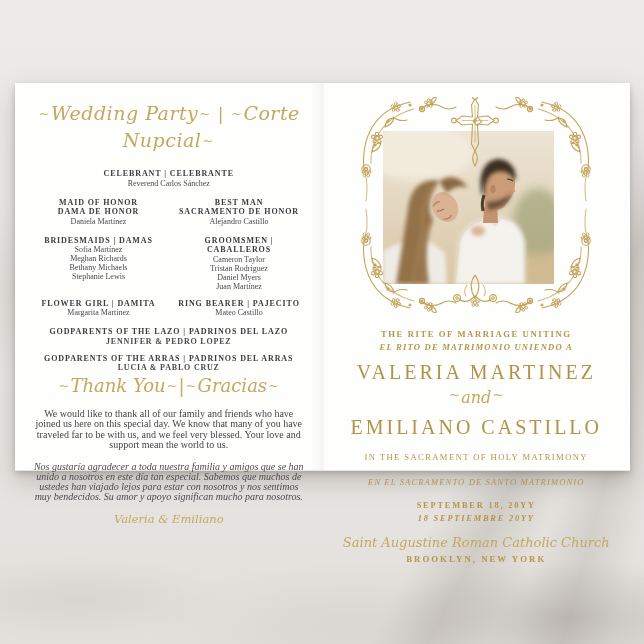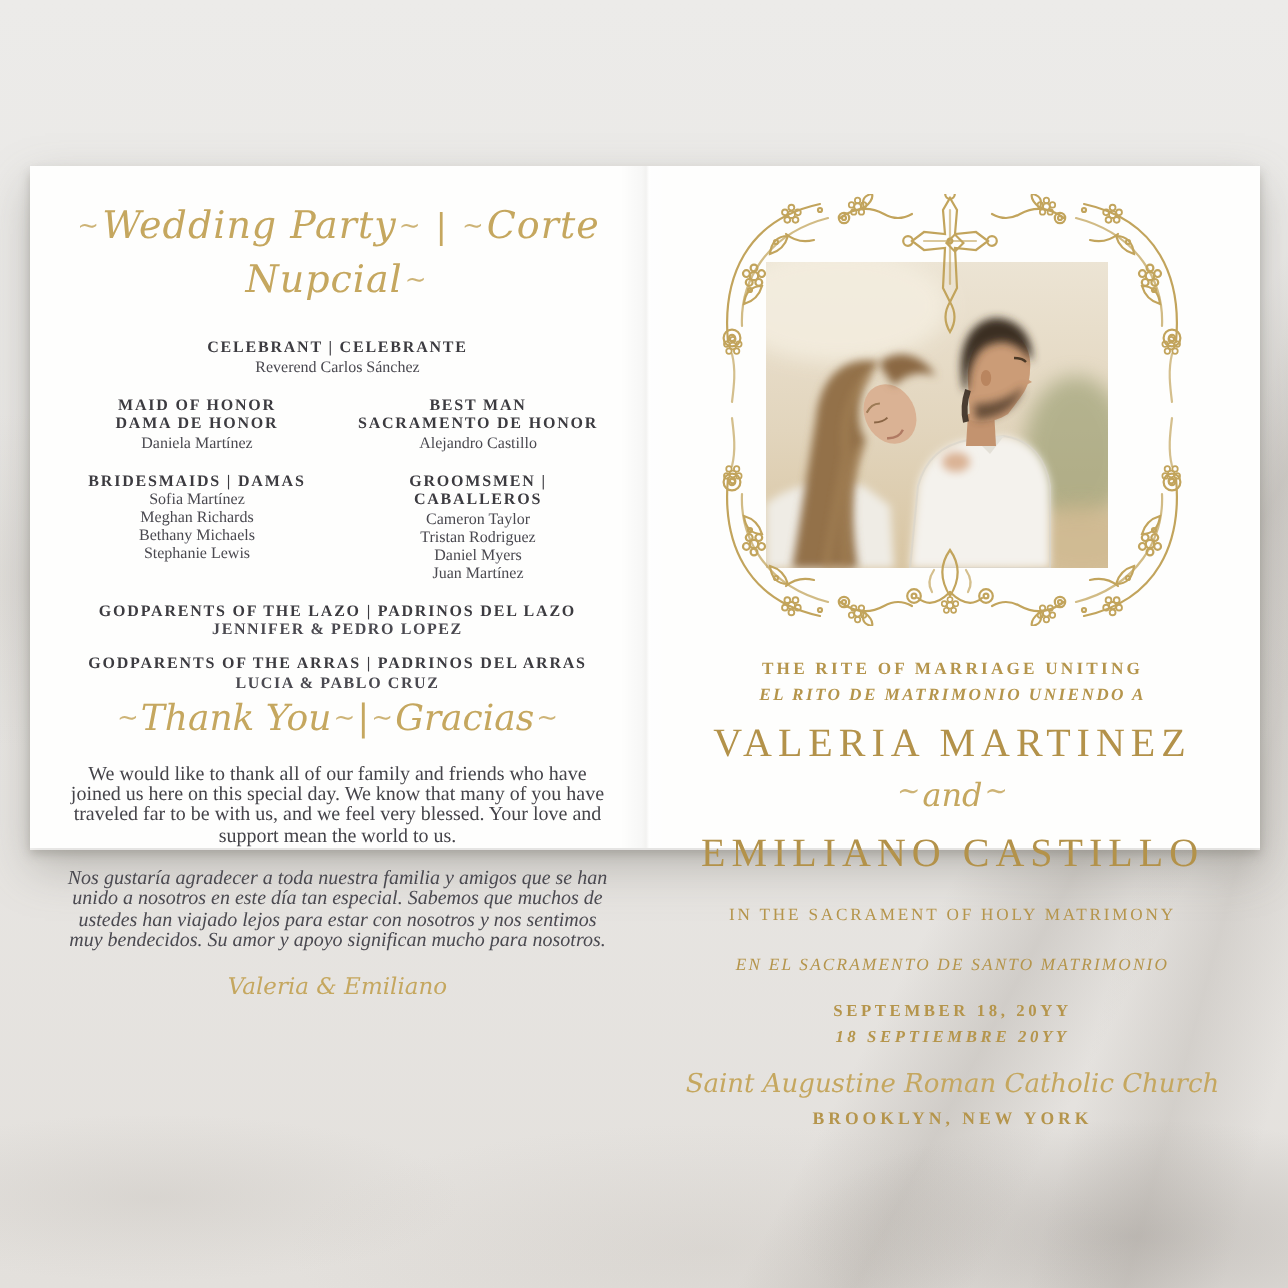--- a/index.html
+++ b/index.html
@@ -19,21 +19,21 @@
     background-image:
       radial-gradient(ellipse 260px 90px at 88% 96%, rgba(148,142,136,.38), transparent 65%),
       linear-gradient(118deg, transparent 72%, rgba(160,154,147,.30) 78%, transparent 84%),
       linear-gradient(105deg, transparent 84%, rgba(165,159,152,.28) 90%, transparent 96%),
       radial-gradient(ellipse 220px 60px at 12% 93%, rgba(170,164,156,.20), transparent 70%),
       radial-gradient(ellipse 300px 90px at 55% 97%, rgba(175,168,160,.18), transparent 70%),
       radial-gradient(ellipse 200px 120px at 3% 45%, rgba(172,166,158,.16), transparent 70%),
       linear-gradient(180deg,#ecebe9 0%,#e8e6e3 55%,#e3e0dc 100%);
   }
   .card{
-    position:absolute;left:15px;top:83px;width:615px;height:341px;
+    position:absolute;left:15px;top:83px;width:615px;height:387px;
     background:var(--card);
     box-shadow:0 1px 0 rgba(255,255,255,.7), 0 3px 5px rgba(110,105,98,.35), 0 10px 22px rgba(110,105,98,.35);
     display:flex;
   }
   .fold{
     position:absolute;left:50%;top:0;bottom:0;width:26px;transform:translateX(-50%);
     background:linear-gradient(90deg, rgba(0,0,0,0) 0%, rgba(0,0,0,.028) 42%, rgba(60,55,45,.06) 50%, rgba(255,255,255,.55) 56%, rgba(0,0,0,0) 100%);
     pointer-events:none;
   }
   .panel{width:50%;height:100%;position:relative;}
@@ -116,20 +116,30 @@
             <div class="role-name">Meghan Richards</div>
             <div class="role-name">Bethany Michaels</div>
             <div class="role-name">Stephanie Lewis</div>
           </div>
           <div class="wp-cell">
             <div class="role-title">GROOMSMEN | CABALLEROS</div>
             <div class="role-name">Cameron Taylor</div>
             <div class="role-name">Tristan Rodriguez</div>
             <div class="role-name">Daniel Myers</div>
             <div class="role-name">Juan Martínez</div>
+          </div>
+        </div>
+        <div class="wp-row mt8 wp-pair">
+          <div class="wp-cell">
+            <div class="role-title">FLOWER GIRL | DAMITA</div>
+            <div class="role-name">Margarita Martínez</div>
+          </div>
+          <div class="wp-cell">
+            <div class="role-title">RING BEARER | PAJECITO</div>
+            <div class="role-name">Mateo Castillo</div>
           </div>
         </div>
         <div class="wp-row mt10">
           <div class="wp-cell">
             <div class="role-title">GODPARENTS OF THE LAZO | PADRINOS DEL LAZO</div>
             <div class="role-name caps">JENNIFER &amp; PEDRO LOPEZ</div>
           </div>
         </div>
         <div class="wp-row mt8">
           <div class="wp-cell">

